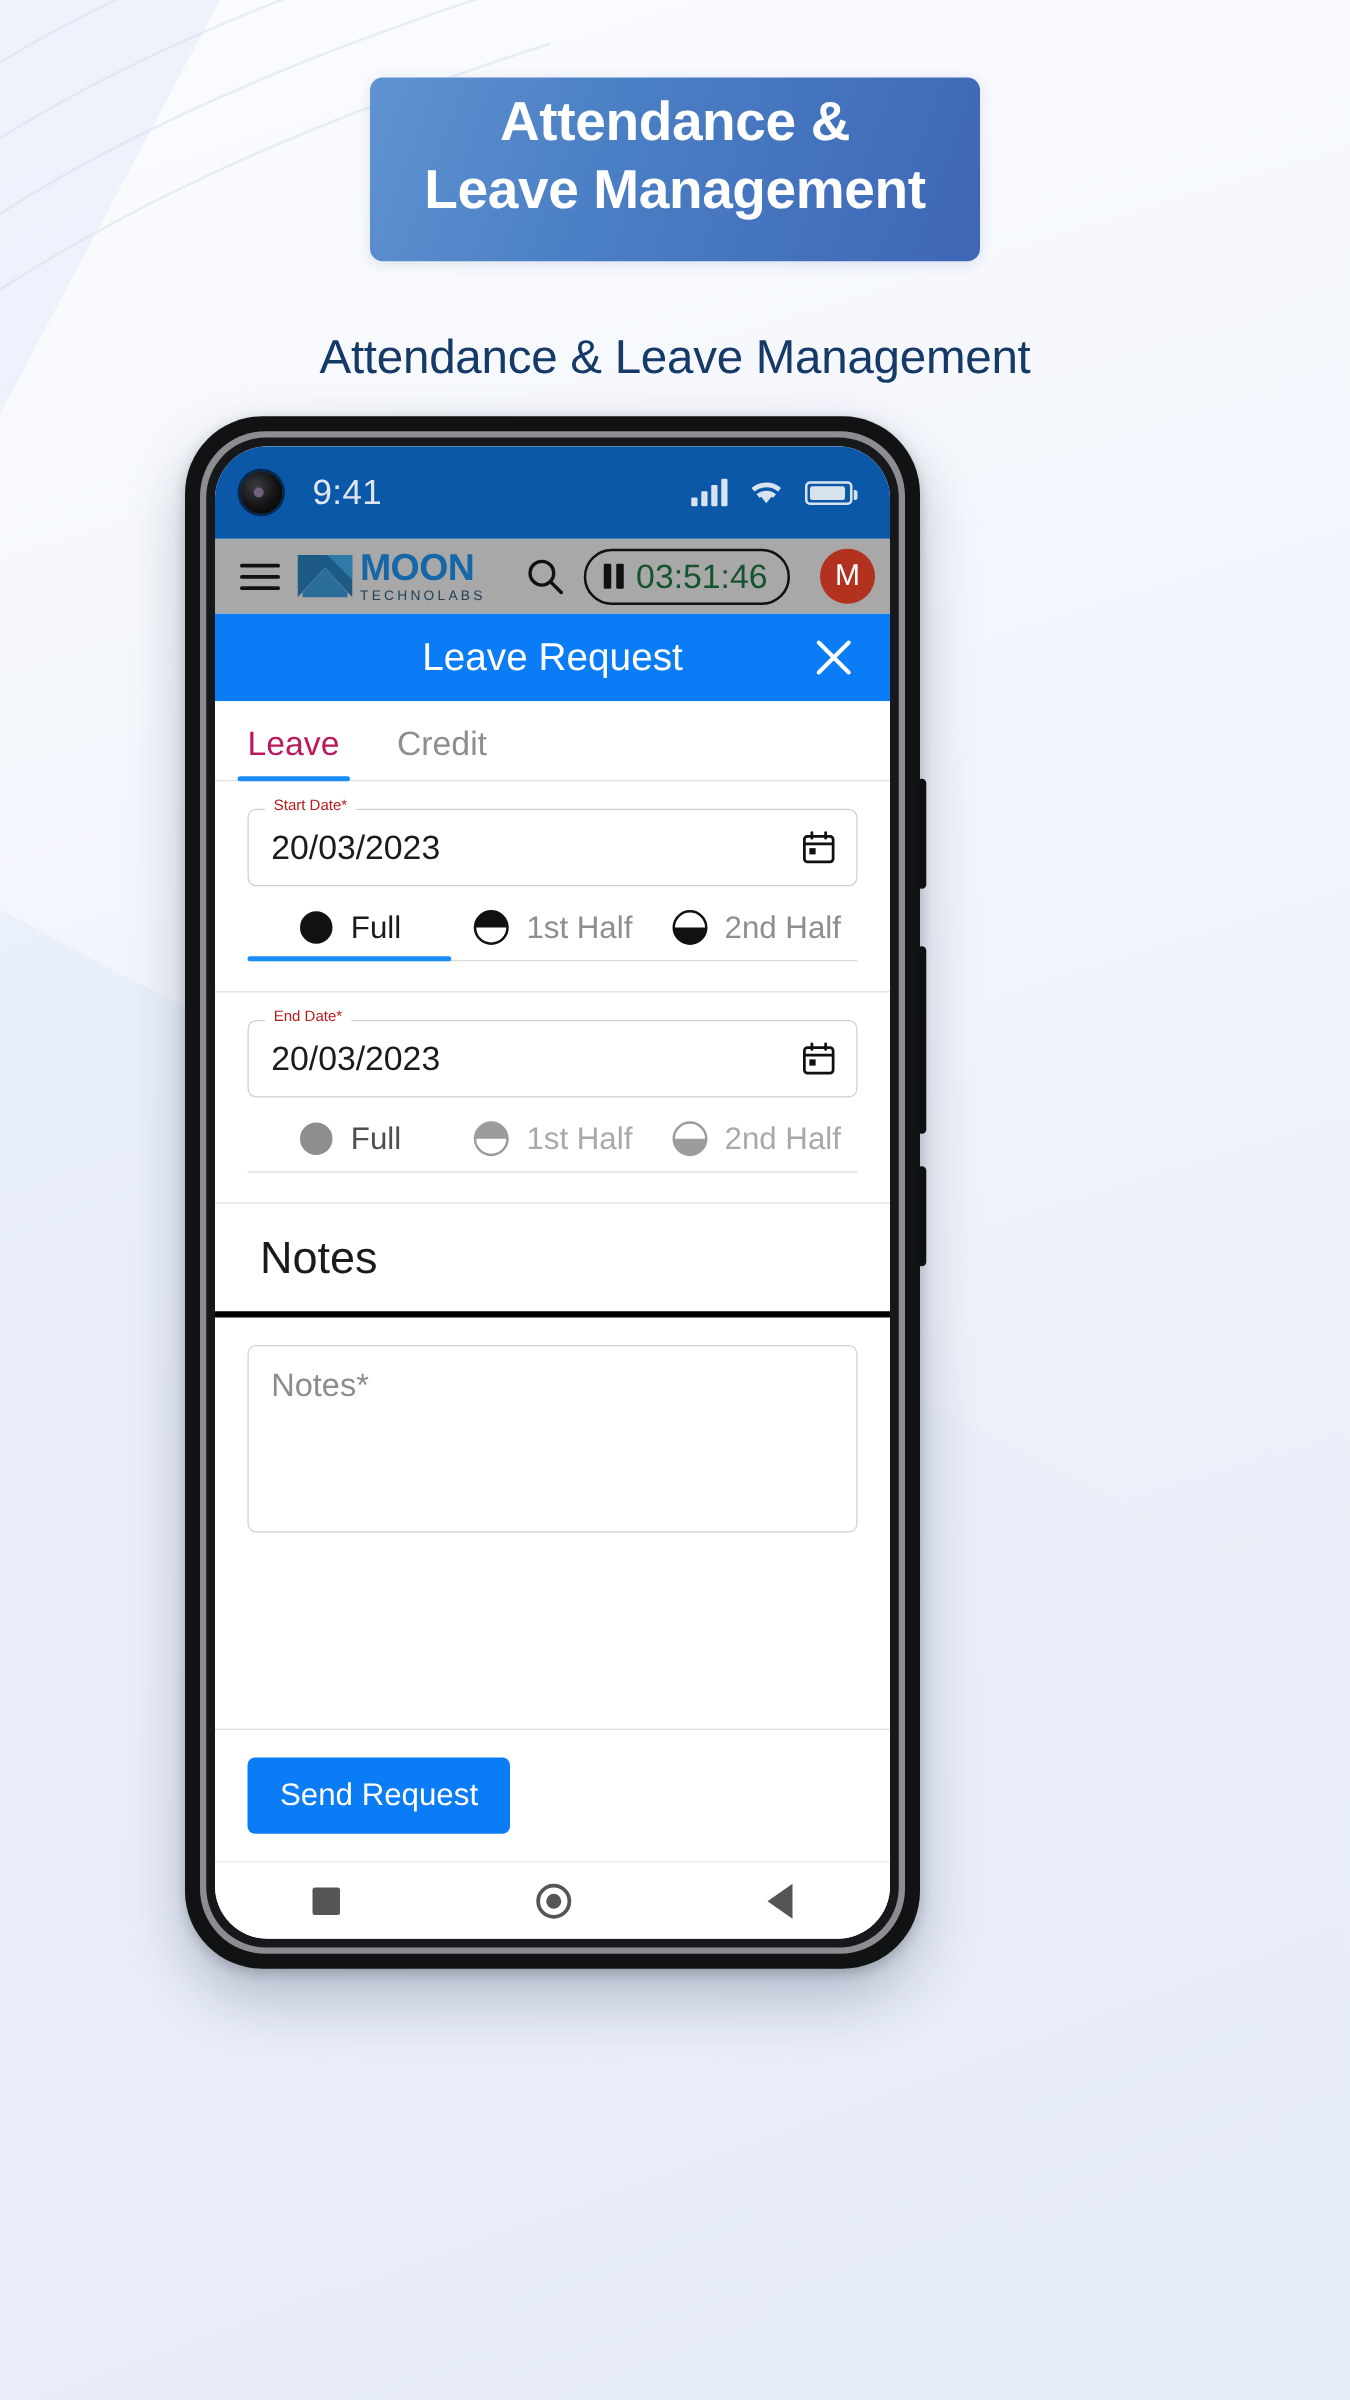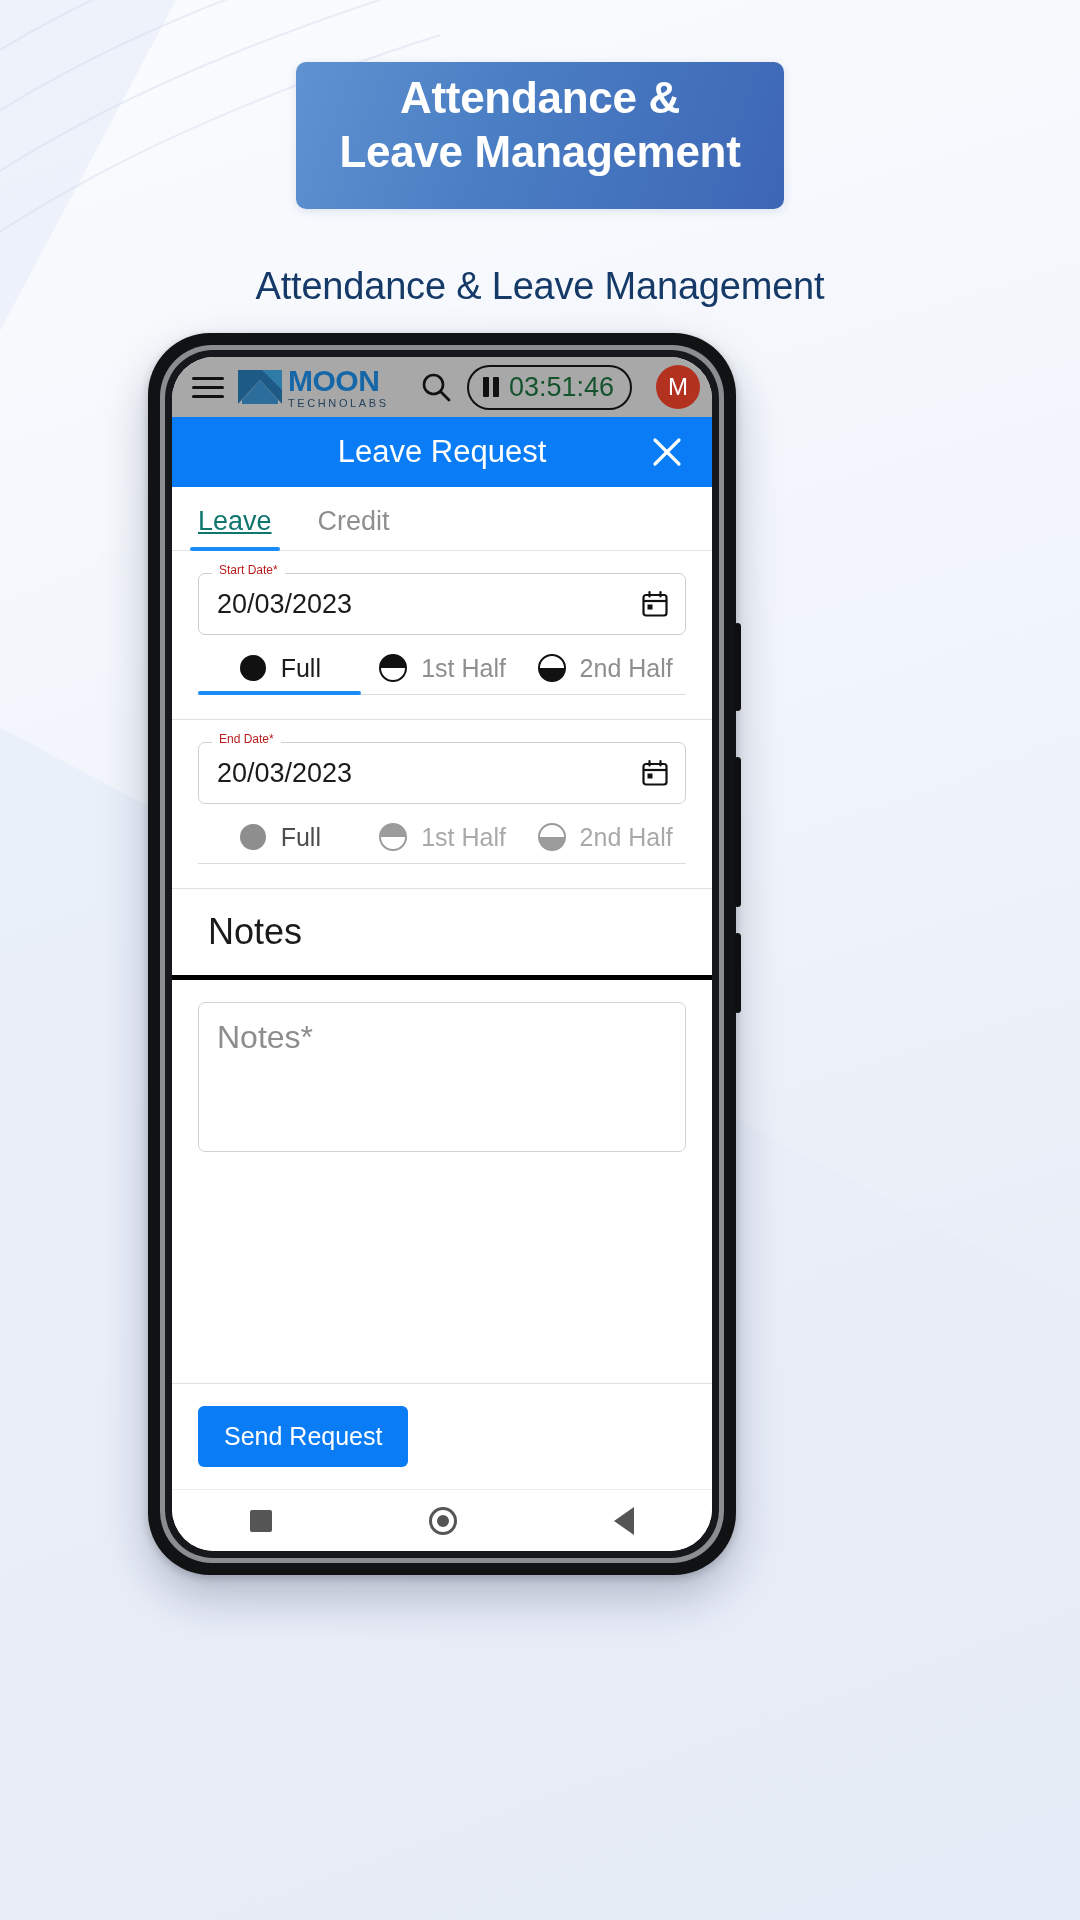--- a/index.html
+++ b/index.html
@@ -158,21 +158,21 @@
 
   
   .tabs{
     flex:0 0 64px;display:flex;align-items:flex-end;
     padding-left:26px;background:#fff;
     border-bottom:1px solid #e2e2e2;position:relative;
   }
   .tab{
     font-size:27px;color:#8e8e8e;padding:0 0 13px 0;margin-right:46px;cursor:pointer;position:relative;
   }
-  .tab.active{color:#0f766e;text-decoration:underline;}
+  .tab.active{color:#be185d;}
   .tab.active::after{
     content:"";position:absolute;left:-8px;right:-8px;bottom:-1px;height:4px;background:#1a8cf5;border-radius:2px;
   }
 
   
   .form{flex:1;overflow:hidden;display:flex;flex-direction:column;background:#fff;}
   .field-block{padding:22px 26px 0;}
   .outlined{
     position:relative;border:1px solid #cfcfcf;border-radius:7px;
     height:62px;display:flex;align-items:center;padding:0 16px 0 18px;
@@ -199,21 +199,21 @@
 
   .divider{height:1px;background:#e0e0e0;margin-top:24px;}
   .notes-head{
     padding:22px 36px;font-size:36px;color:#1b1b1b;
     border-bottom:5px solid #000000;
   }
   .notes-wrap{padding:22px 26px 0;}
   .notes-box{
     border:1px solid #d2d2d2;border-radius:7px;height:150px;padding:16px 18px;
   }
-  .notes-ph{font-size:32px;color:#8d8d8d;}
+  .notes-ph{font-size:26px;color:#8d8d8d;}
   .spacer{flex:1;}
   .action-bar{
     border-top:1px solid #e0e0e0;
     padding:22px 26px;
   }
   .send-btn{
     background:#0a7cf5;color:#fff;border:none;border-radius:6px;
     font-size:25px;padding:16px 26px;cursor:pointer;font-family:inherit;
   }
   
@@ -258,20 +258,42 @@
 
 <div id="phone">
   <div class="side-btn sb1"></div>
   <div class="side-btn sb2"></div>
   <div class="side-btn sb3"></div>
 
   <div class="phone-mid">
   <div class="phone-inner">
   <div class="screen">
 
+    <div class="statusbar">
+      <div class="sb-left">
+        <div class="punch"></div>
+        <div class="sb-time">9:41</div>
+      </div>
+      <div class="sb-right">
+        <div class="sig">
+                <i></i>
+                <i></i>
+                <i></i>
+                <i></i>
+              </div>
+        <svg width="30" height="22" viewBox="0 0 30 22">
+          <path d="M15 19.5l-4.6-5.8a7.4 7.4 0 0 1 9.2 0L15 19.5z" fill="#d9e3ee"></path>
+          <path d="M3.2 7.3a18.5 18.5 0 0 1 23.6 0l-2.3 2.9a15 15 0 0 0-19 0L3.2 7.3z" fill="#d9e3ee"></path>
+          <path d="M7.2 12.3a12.6 12.6 0 0 1 15.6 0l-2.3 2.9a9.2 9.2 0 0 0-11 0l-2.3-2.9z" fill="#d9e3ee"></path>
+        </svg>
+        <div class="batt">
+                <i></i>
+              </div>
+      </div>
+    </div>
 
     <div class="appbar">
       <div class="hamburger">
         <span></span>
               <span></span>
               <span></span>
       </div>
       <div class="logo">
         <svg class="logo-mark" viewBox="0 0 44 34">
           <polygon points="0,0 44,0 44,34 22,10 0,34" fill="#1d5a86"></polygon>

